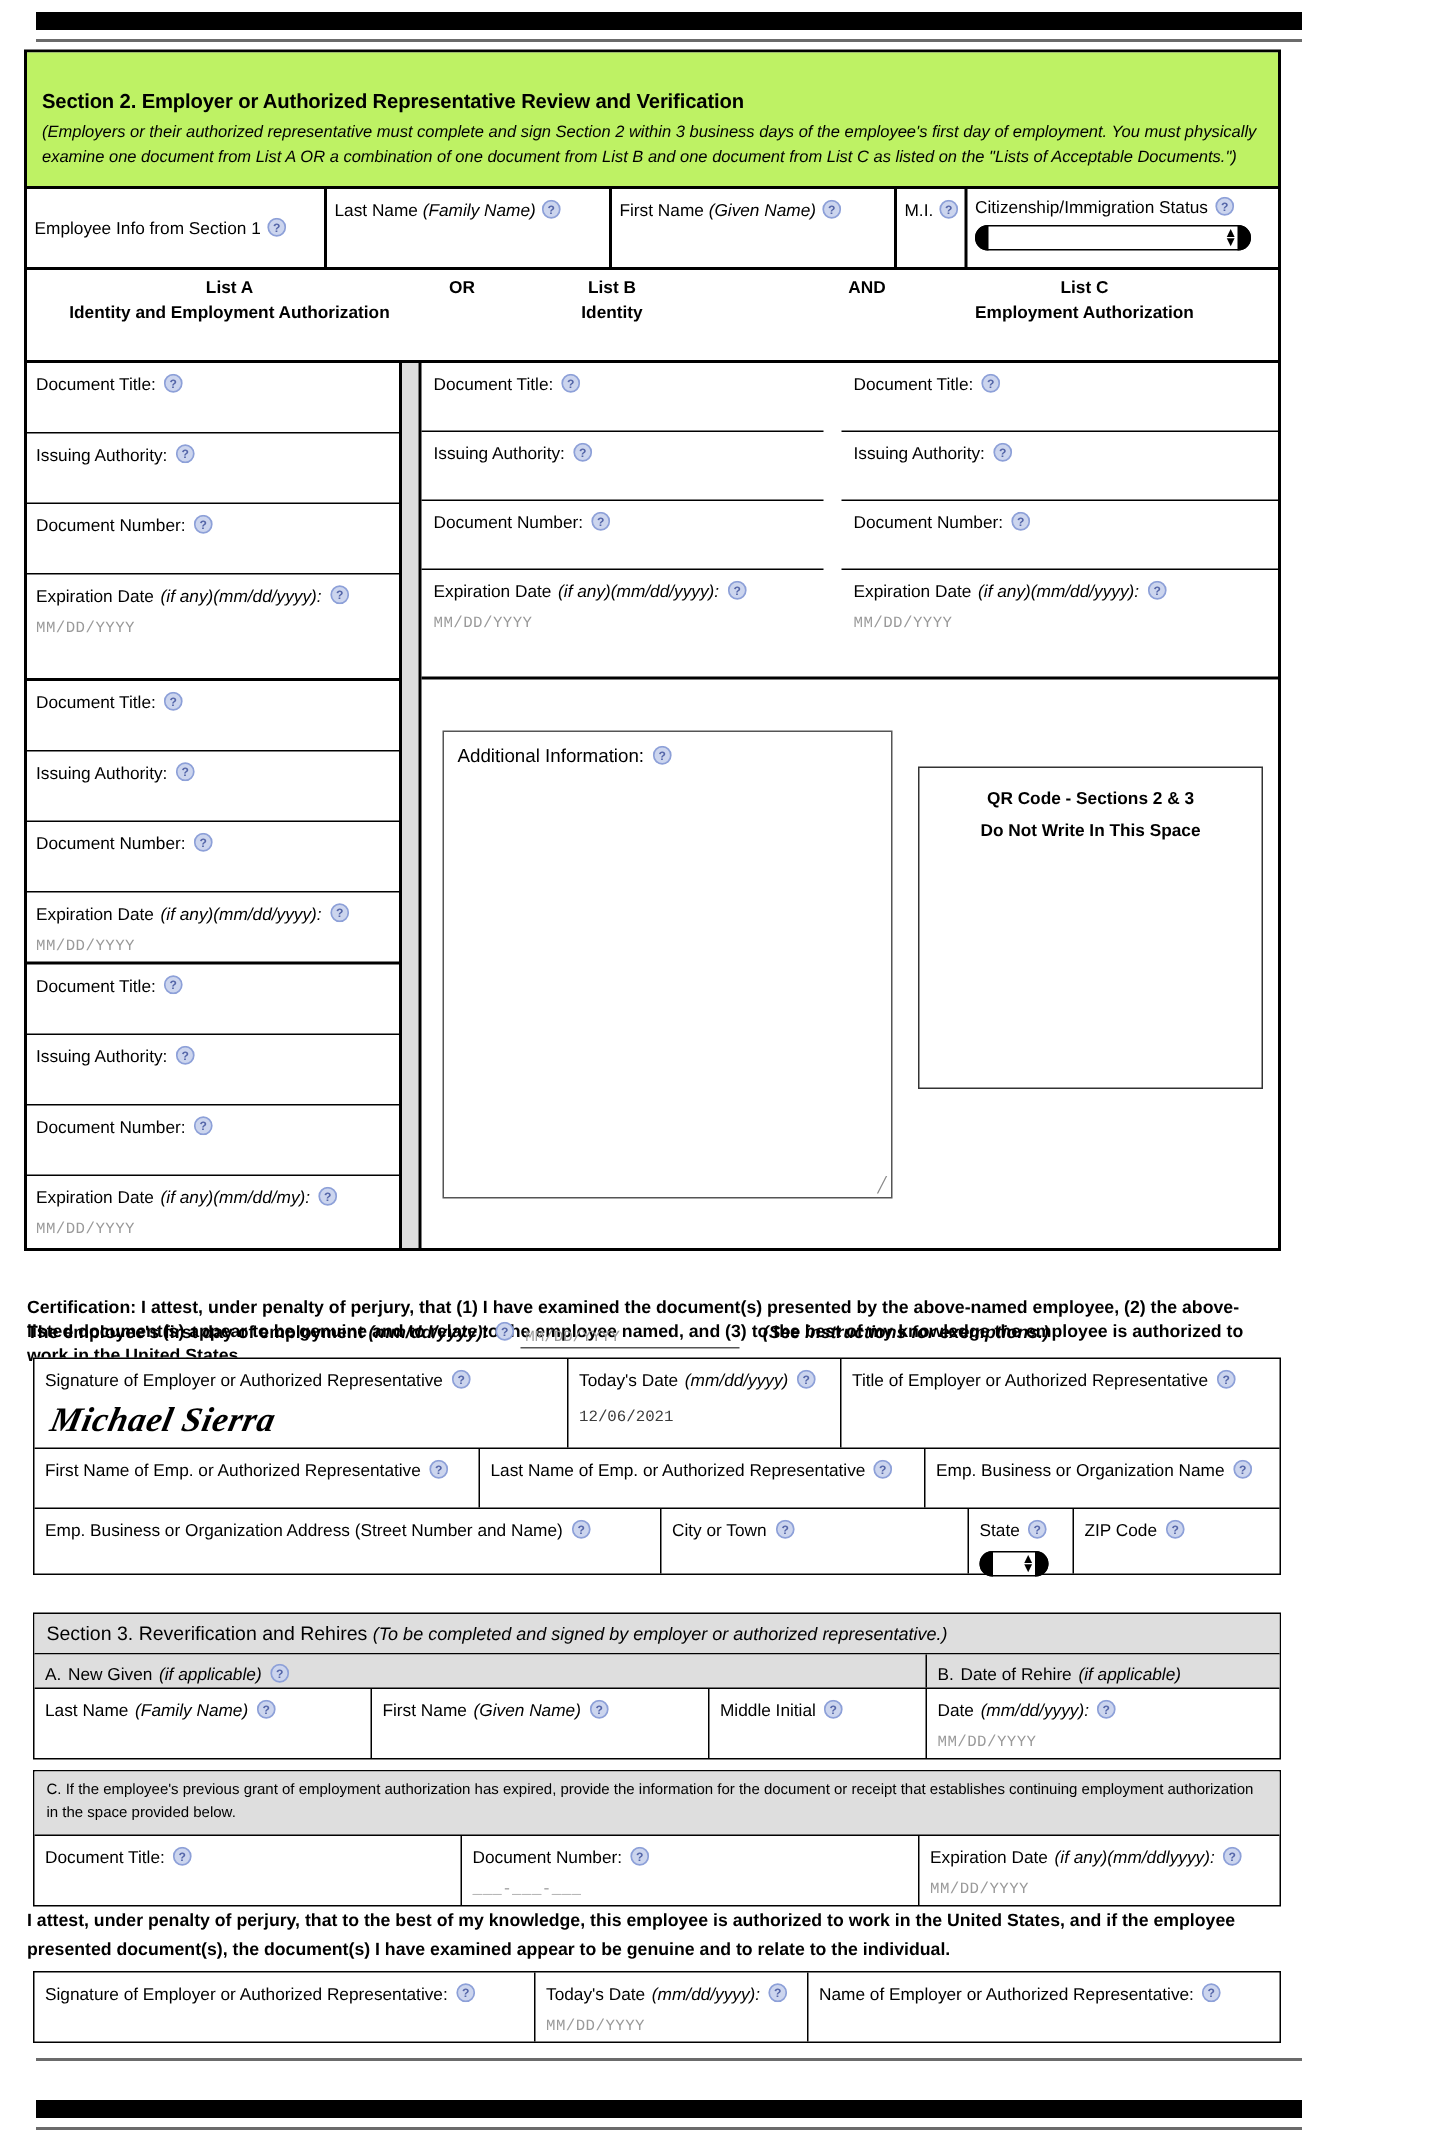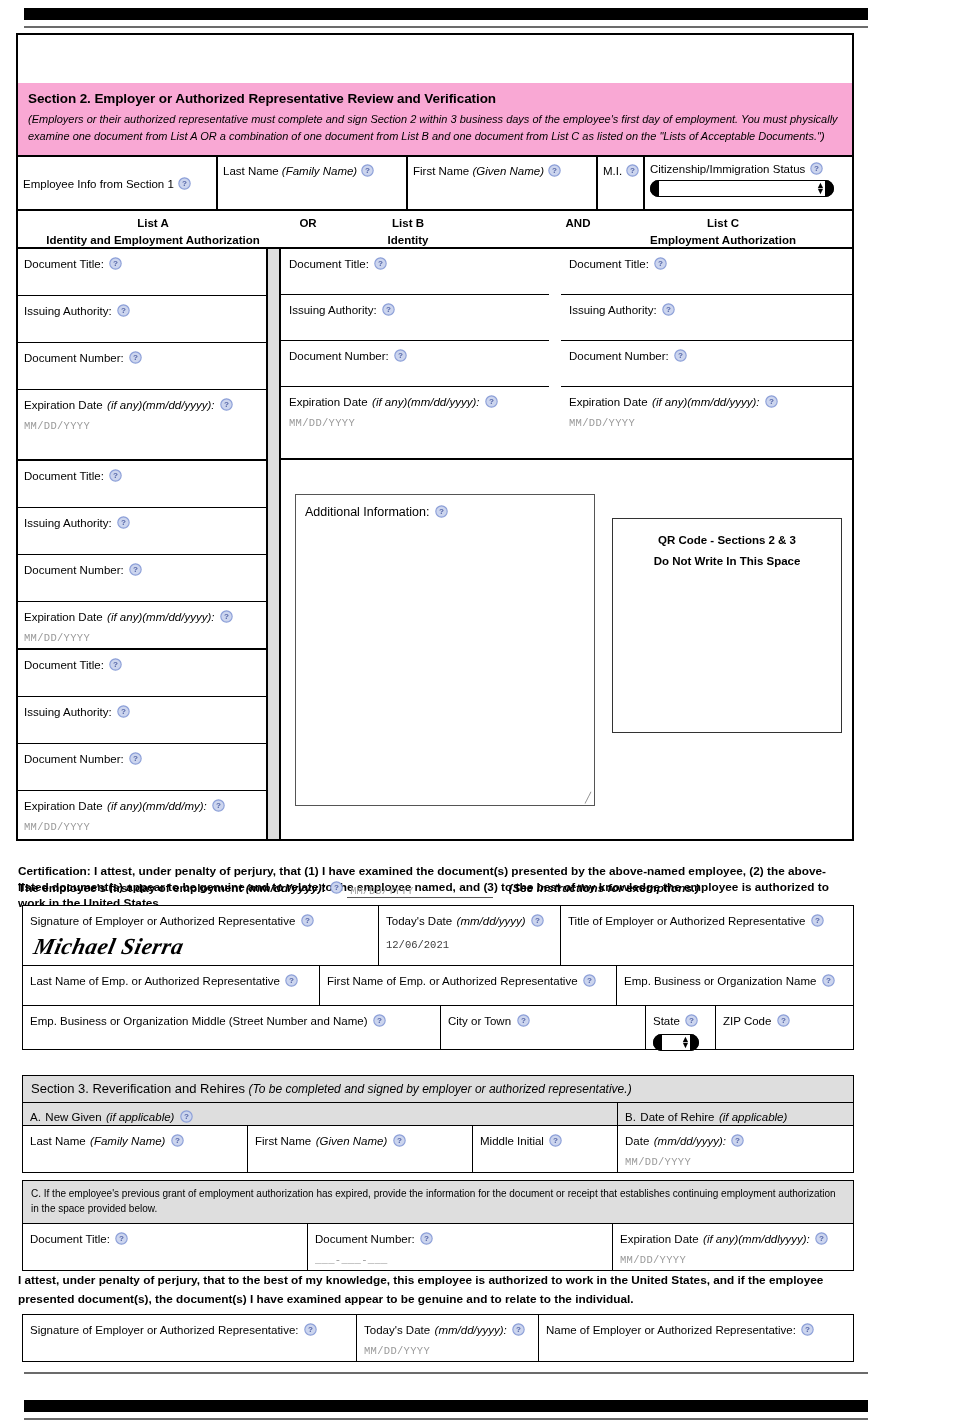--- a/index.html
+++ b/index.html
@@ -12,39 +12,39 @@
   .page{position:relative;width:956px;height:1426px;overflow:hidden;}
 
   
   .blackbar{position:absolute;left:24px;width:844px;height:12px;background:#000;}
   .thinrule{position:absolute;left:24px;width:844px;height:0;border-top:2px solid #6b6b6b;}
 
   
   .frame{position:absolute;left:16px;top:33px;width:838px;border:2px solid #000;box-sizing:border-box;}
 
   
-  .sec-head{background:#f9a8d4;border-bottom:2px solid #000;padding:8px 10px 10px 10px;margin-top:48px;}
+  .sec-head{background:#bef264;border-bottom:2px solid #000;padding:25px 10px 10px 10px;}
   .sec-title{font-size:13.5px;font-weight:bold;letter-spacing:-.1px;margin-bottom:5px;}
   .sec-sub{font-size:11px;font-style:italic;line-height:1.55;}
 
   
   .emp-row{display:flex;border-bottom:2px solid #000;height:52px;}
   .emp-cell{border-right:2px solid #000;padding:4px 5px;box-sizing:border-box;position:relative;display:flex;flex-direction:column;justify-content:center;}
   .emp-cell:last-child{border-right:none;}
   .emp-cell.c1{width:200px;justify-content:center;}
   .emp-cell.c2{width:190px;justify-content:flex-start;padding-top:7px;}
   .emp-cell.c3{width:190px;justify-content:flex-start;padding-top:7px;}
   .emp-cell.c4{width:47px;justify-content:flex-start;padding-top:7px;}
   .emp-cell.c5{flex:1;justify-content:flex-start;padding-top:5px;}
   .lbl{font-size:11.5px;white-space:nowrap;}
   .lbl i{font-style:italic;}
   .bold{font-weight:normal;}
 
   
-  .listhdr{position:relative;height:36px;}
+  .listhdr{position:relative;height:60px;}
   .lh{position:absolute;text-align:center;font-size:11.5px;font-weight:bold;}
   .lh .l1{display:block;}
   .lh .l2{display:block;margin-top:5px;}
 
   
   .docs{display:flex;border-top:2px solid #000;}
   .colA{width:270px;border-right:2px solid #000;box-sizing:border-box;}
   .gutter{width:12px;background:#dedede;}
   .colBC{flex:1;border-left:2px solid #000;box-sizing:border-box;}
 
@@ -392,41 +392,41 @@
       </div>
       <div class="tcell" style="flex:1;height:59px">
         <span class="lbl">Title of Employer or Authorized Representative</span>
         <svg class="q">
             <use href="#ic-help"></use>
           </svg>
       </div>
     </div>
     <div class="trow brb">
       <div class="tcell" style="width:297px;height:39px">
+        <span class="lbl">First Name of Emp. or Authorized Representative</span>
+        <svg class="q">
+            <use href="#ic-help"></use>
+          </svg>
+      </div>
+      <div class="tcell" style="width:297px;height:39px">
         <span class="lbl">Last Name of Emp. or Authorized Representative</span>
-        <svg class="q">
-            <use href="#ic-help"></use>
-          </svg>
-      </div>
-      <div class="tcell" style="width:297px;height:39px">
-        <span class="lbl">First Name of Emp. or Authorized Representative</span>
         <svg class="q">
             <use href="#ic-help"></use>
           </svg>
       </div>
       <div class="tcell" style="flex:1;height:39px">
         <span class="lbl">Emp. Business or Organization Name</span>
         <svg class="q">
             <use href="#ic-help"></use>
           </svg>
       </div>
     </div>
     <div class="trow">
       <div class="tcell" style="width:418px;height:43px">
-        <span class="lbl">Emp. Business or Organization Middle (Street Number and Name)</span>
+        <span class="lbl">Emp. Business or Organization Address (Street Number and Name)</span>
         <svg class="q">
             <use href="#ic-help"></use>
           </svg>
       </div>
       <div class="tcell" style="width:205px;height:43px">
         <span class="lbl">City or Town</span>
         <svg class="q">
             <use href="#ic-help"></use>
           </svg>
       </div>

